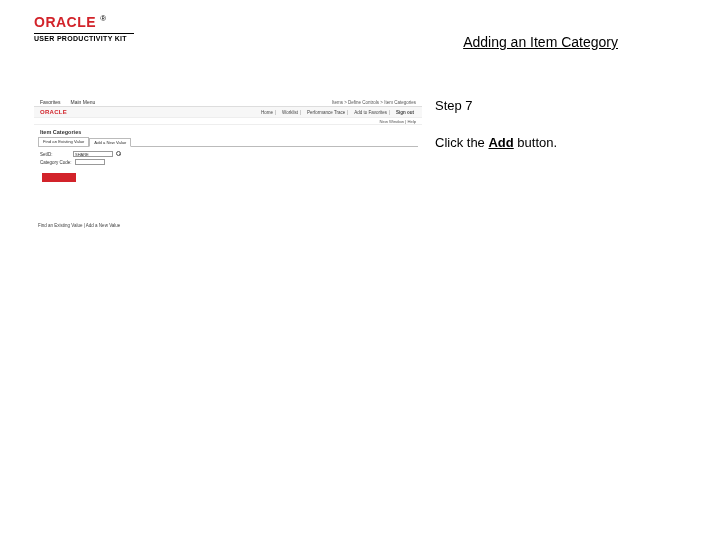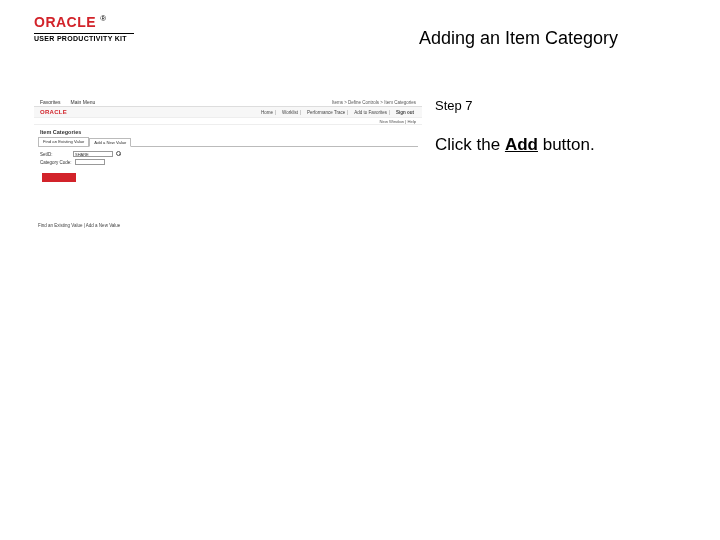--- a/index.html
+++ b/index.html
@@ -7,21 +7,21 @@
   .page { width: 652px; height: 540px; position: relative; }
 
   
   .header { display: flex; align-items: flex-start; justify-content: space-between; padding: 14px 34px 10px 34px; height: 58px; }
   .brand { display: flex; flex-direction: column; }
   .brand-row { display: flex; align-items: center; gap: 4px; }
   .brand-logo { font-weight: 700; color: #d2232a; font-size: 14px; letter-spacing: 0.5px; }
   .brand-tm { font-size: 8px; color: #000; position: relative; top: -4px; }
   .brand-rule { border: 0; border-top: 1.5px solid #000; width: 100px; margin: 3px 0 1px 0; }
   .brand-sub { font-size: 7px; font-weight: 700; letter-spacing: 0.3px; }
-  .doc-title { font-size: 18px; margin-top: 14px; }
+  .doc-title { font-size: 14px; margin-top: 20px; text-decoration: underline; }
 
   
   .body { display: flex; padding: 40px 34px 0 34px; gap: 13px; }
   .shot-col { flex: 0 0 388px; }
   .instr-col { flex: 1; }
 
   
   .shot { width: 388px; height: 140px; background: #fff; position: relative; font-size: 5px; color: #333; }
   .shot-top { height: 9px; display:flex; align-items:center; justify-content:space-between; padding: 0 6px; border-bottom: 0.5px solid #ddd; }
   .shot-top-left { display:flex; gap:10px; }
@@ -44,21 +44,21 @@
   .shot-in.w1 { width:40px; }
   .shot-in.w2 { width:30px; }
   .shot-mag { width:6px; height:6px; position:relative; }
   .shot-mag::before { content:""; position:absolute; width:3px; height:3px; border:0.6px solid #555; border-radius:50%; left:0; top:0; }
   .shot-mag::after { content:""; position:absolute; width:2px; height:0.6px; background:#555; transform:rotate(45deg); left:2.8px; top:3.4px; }
   .shot-add { margin:6px 0 0 2px; width:34px; height:9px; background:#d2232a; border:none; }
   .shot-foot { position:absolute; bottom:10px; left:4px; font-size:4.5px; color:#444; }
 
   
   .step-label { font-size: 13px; margin-bottom: 22px; }
-  .instr-line { font-size: 17px; }
+  .instr-line { font-size: 13px; }
   .bold { font-weight: 700; text-decoration: underline; }
 </style>
 </head>
 <body>
 
 <div class="page">
 
   <div class="header">
     <div class="brand">
       <div class="brand-row">

